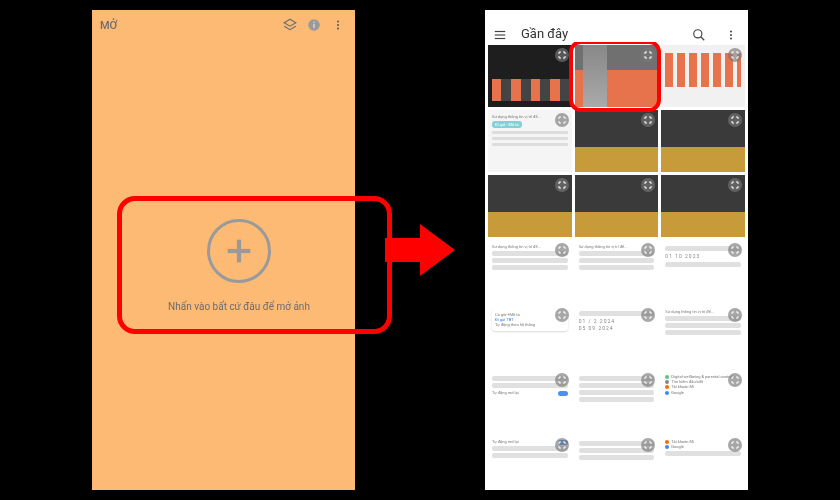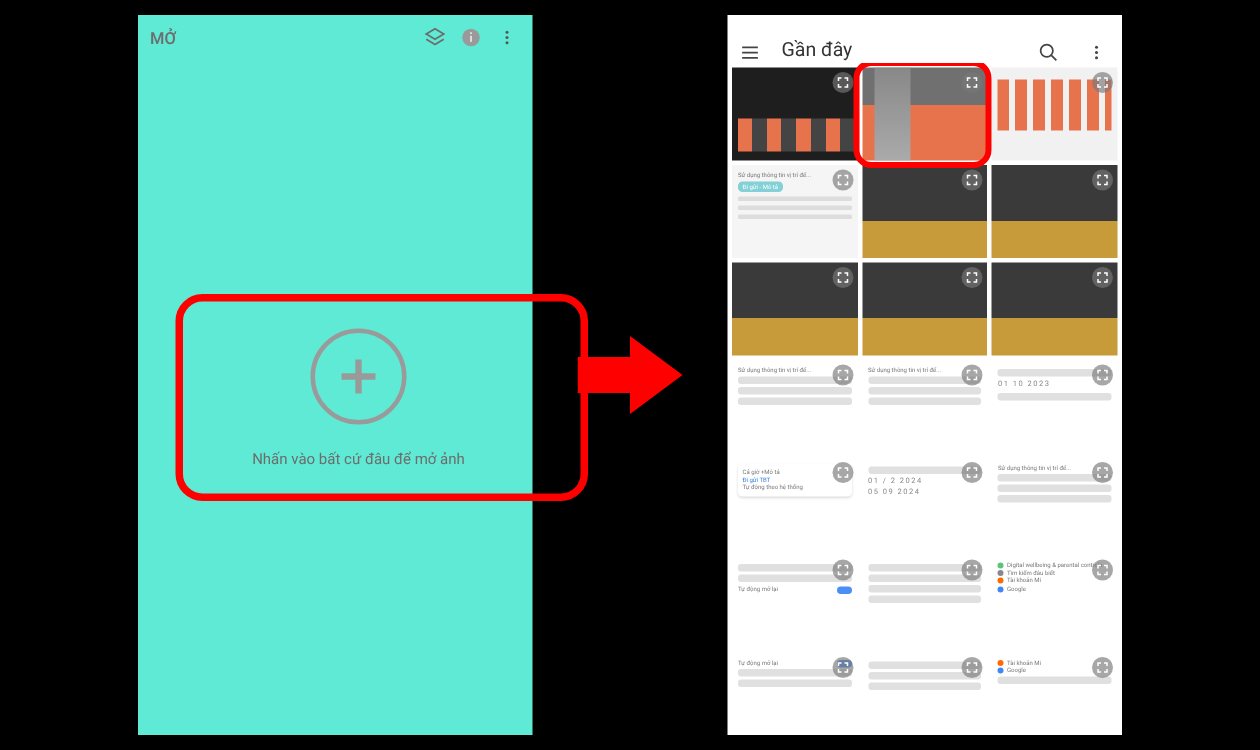--- a/index.html
+++ b/index.html
@@ -15,21 +15,21 @@
     overflow: hidden;
   }
   .phone {
     width: 263px;
     height: 480px;
     background: #fff;
     display: flex;
     flex-direction: column;
   }
   
-  .phone.left { background: #5eead4; }
+  .phone.left { background: #fdba74; }
   .left .topbar {
     height: 30px;
     display: flex;
     align-items: center;
     padding: 0 8px;
     gap: 6px;
   }
   .left .title {
     color: #6d6d6d;
     font-size: 11px;

